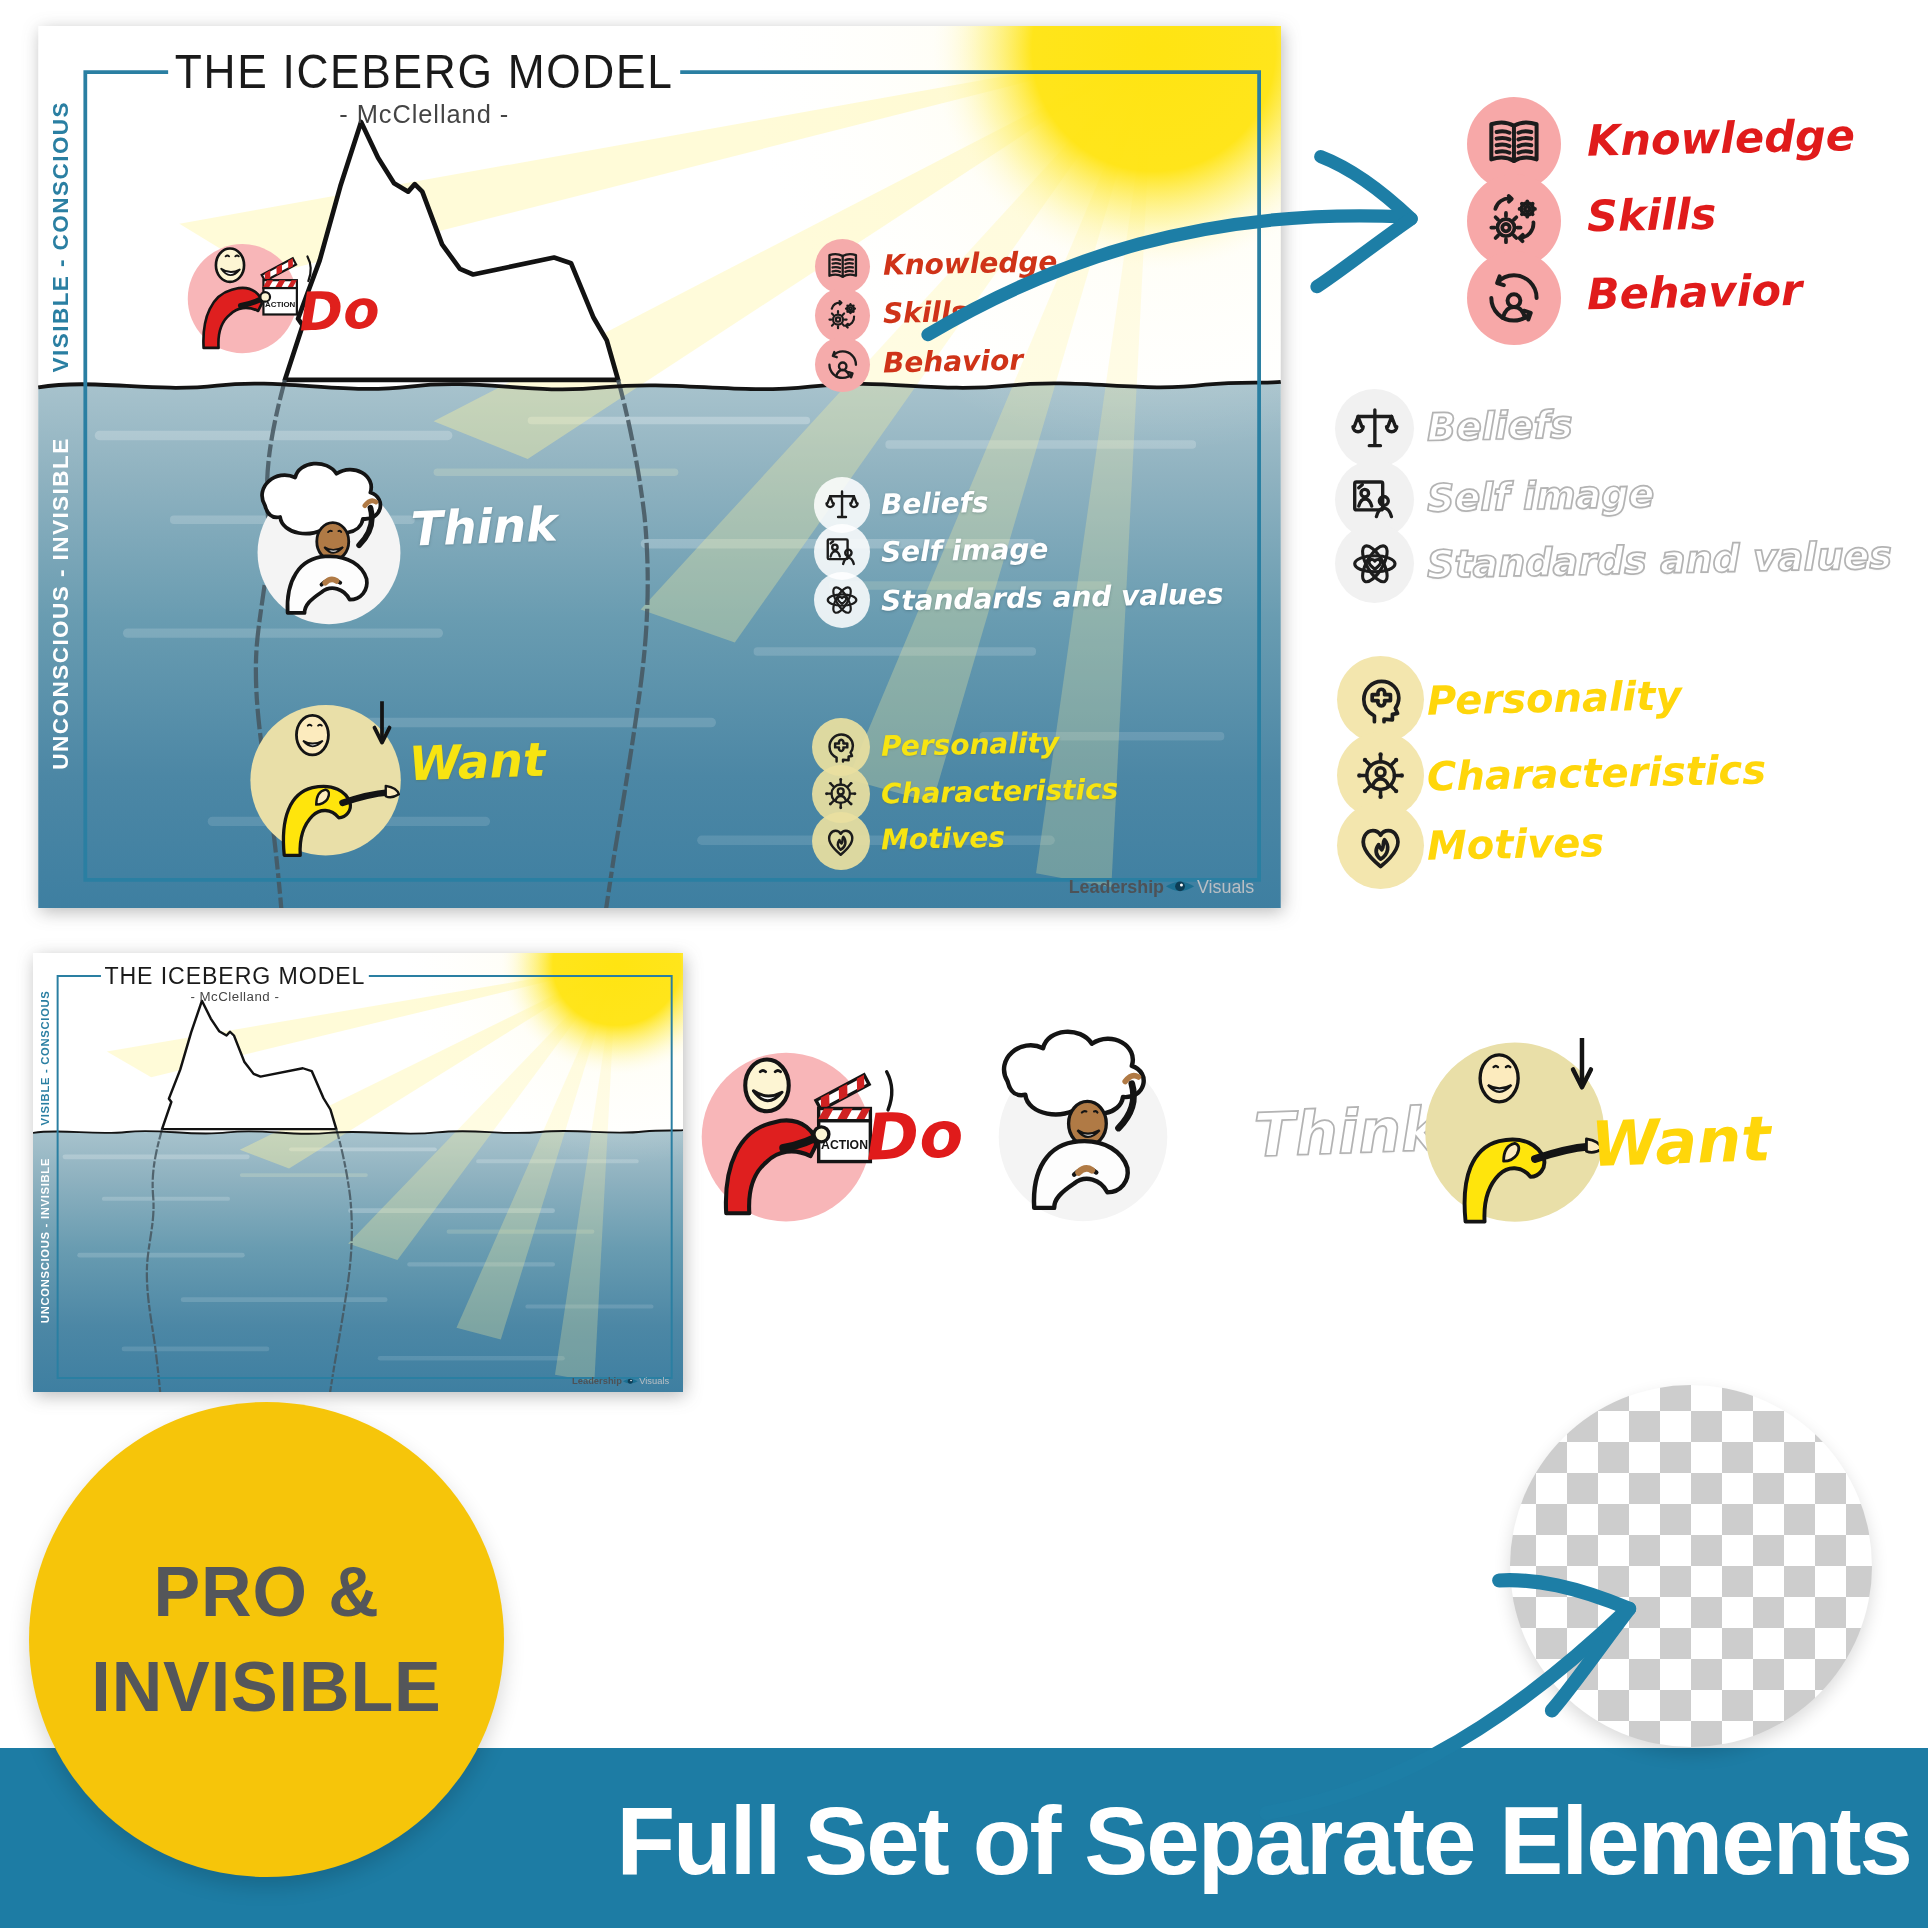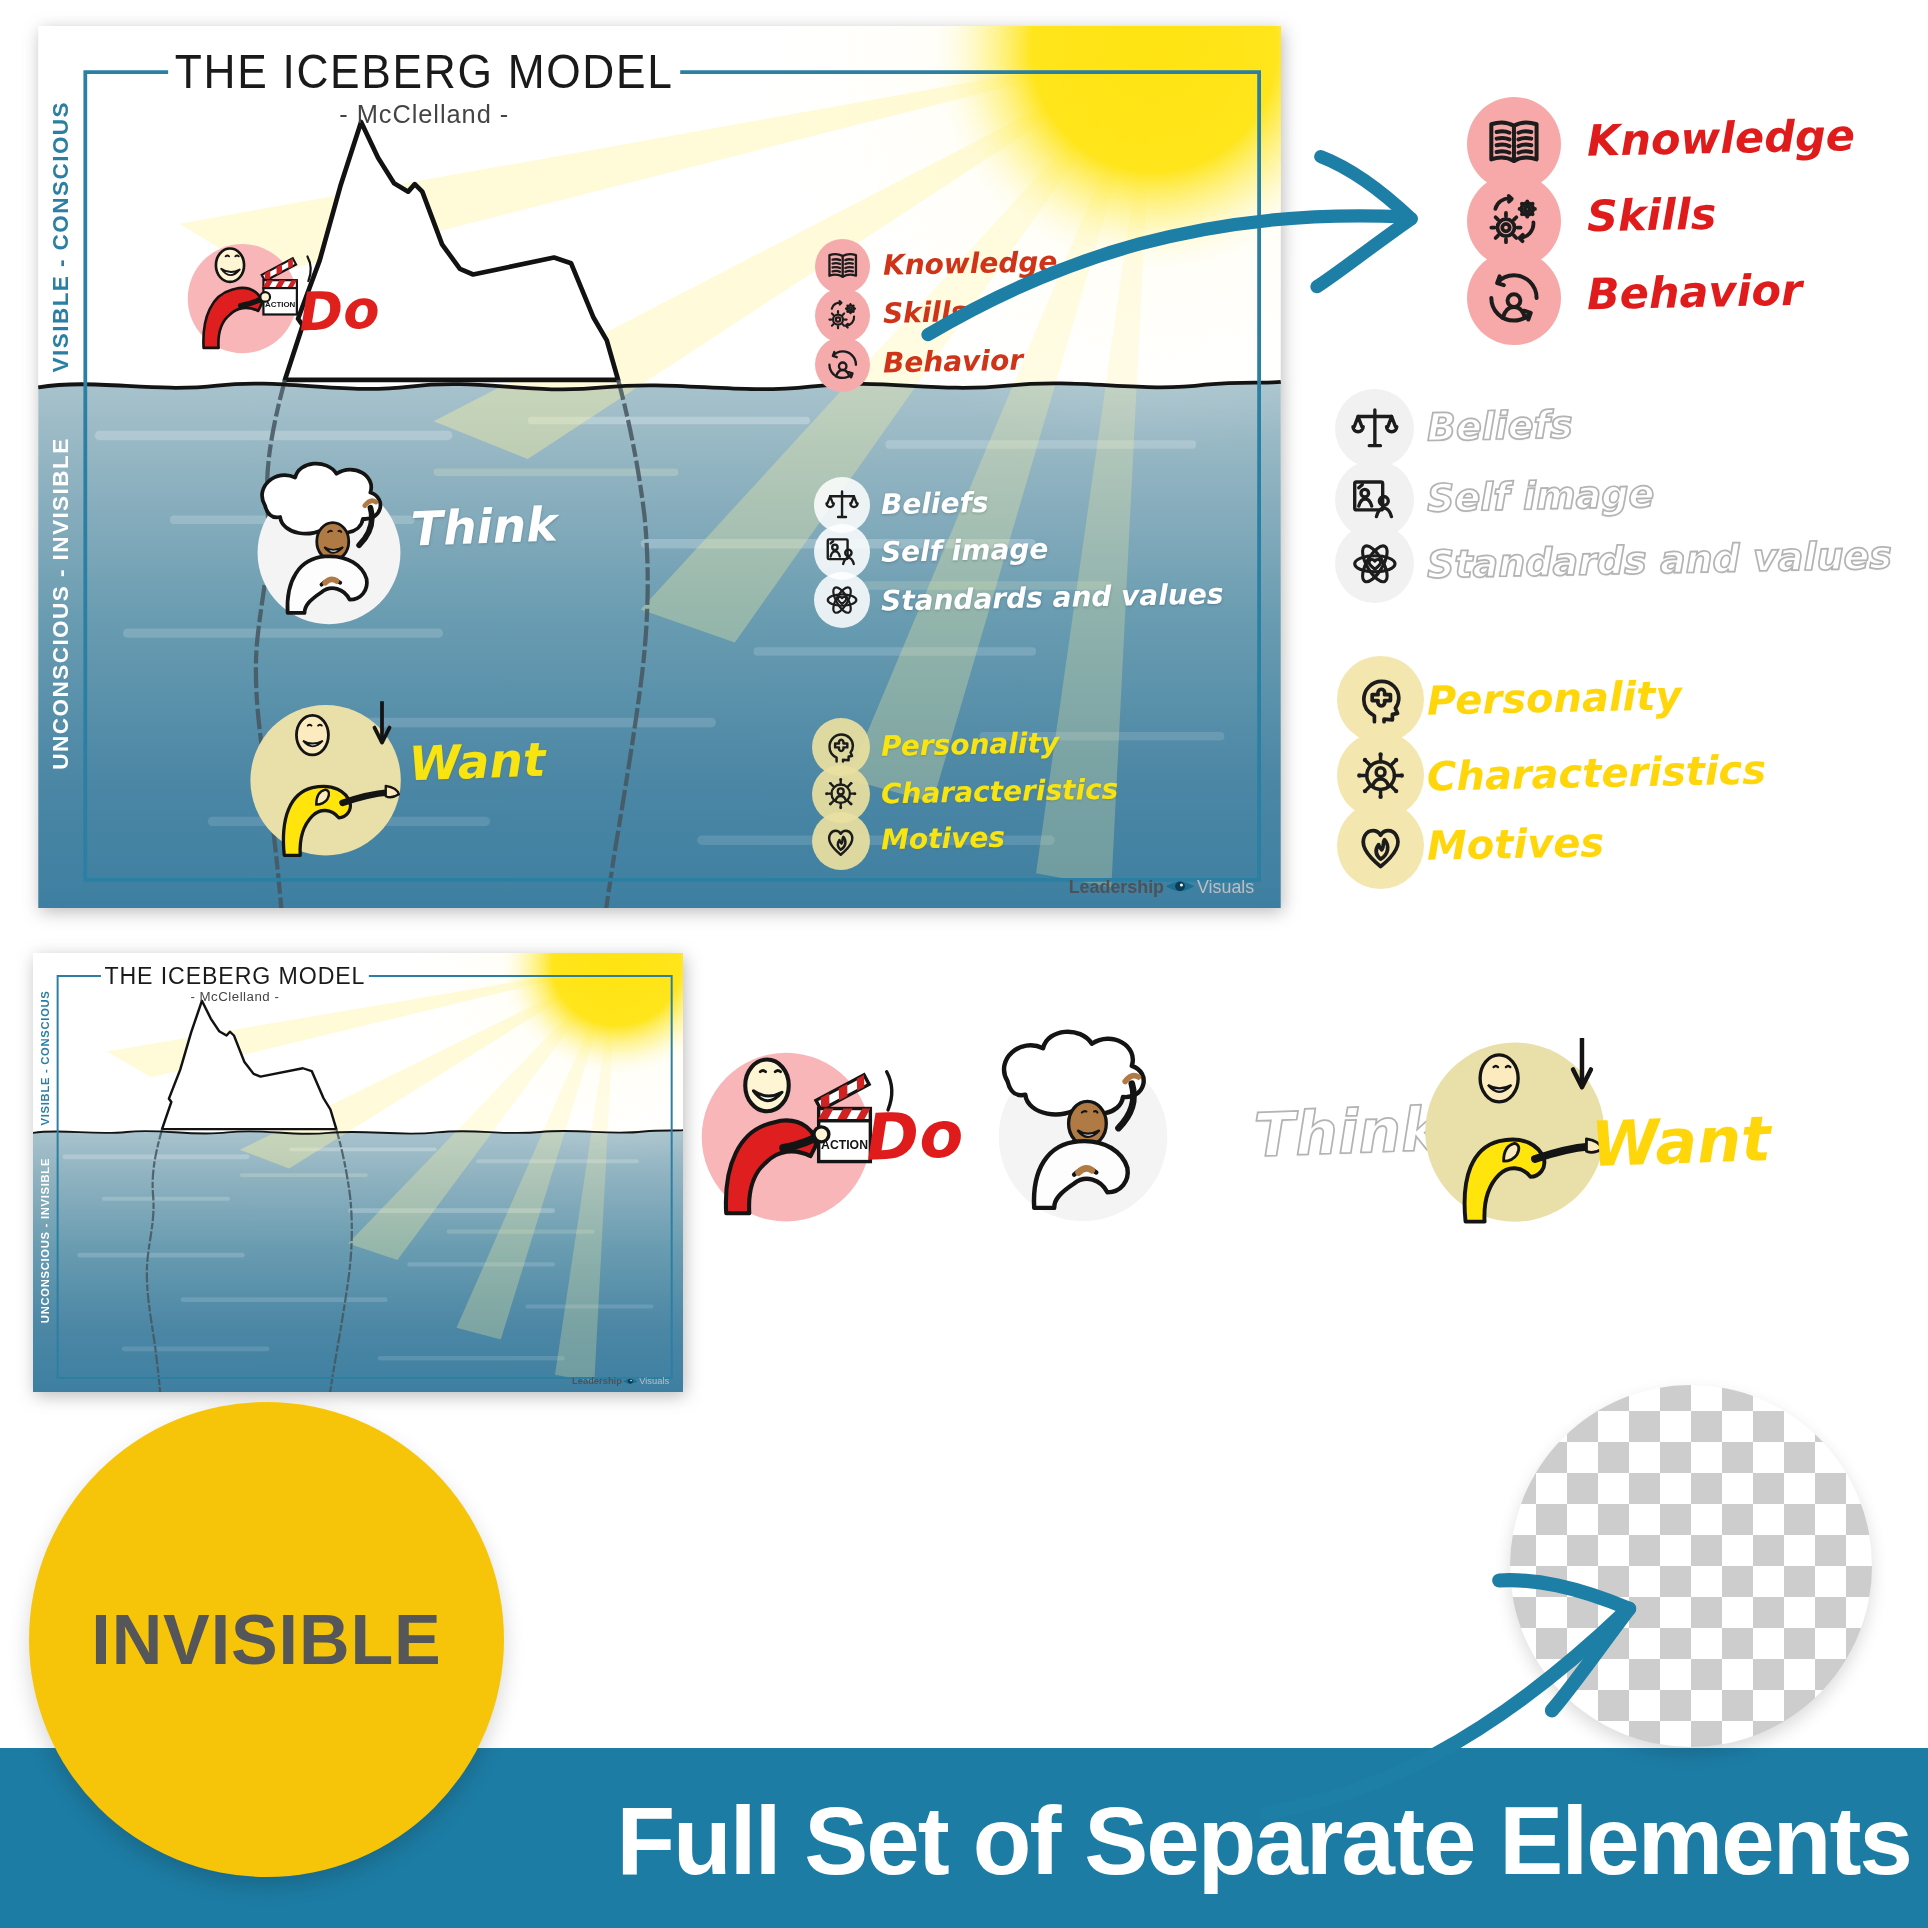--- a/index.html
+++ b/index.html
@@ -412,20 +412,21 @@
       <use href="#char-think"></use>
     </svg>
 <div class="char-label outline-t" style="left:1254px;top:1102px;font-size:60px">Think</div>
 
 <svg class="abs" style="left:1414px;top:1020px;width:224px;height:213px" viewBox="0 0 238 226" width="224" height="213">
       <use href="#char-want"></use>
     </svg>
 <div class="char-label" style="left:1591px;top:1111px;font-size:62px;color:#ffd60a">Want</div>
 
 <div class="badge">
+  <div>PRO &amp;</div>
   <div>INVISIBLE</div>
 </div>
 
 <div class="checker"></div>
 
 <svg class="arrow-svg" style="left:1224px;top:1507px;width:443px;height:339px" viewBox="0 0 470 360">
   <g fill="none" stroke="#1d7ea6" stroke-width="15" stroke-linecap="round">
     <path d="M45,325 C160,305 280,250 425,112"></path>
     <path d="M430,108 C372,84 330,76 292,78"></path>
     <path d="M430,108 C398,150 372,188 348,216"></path>

